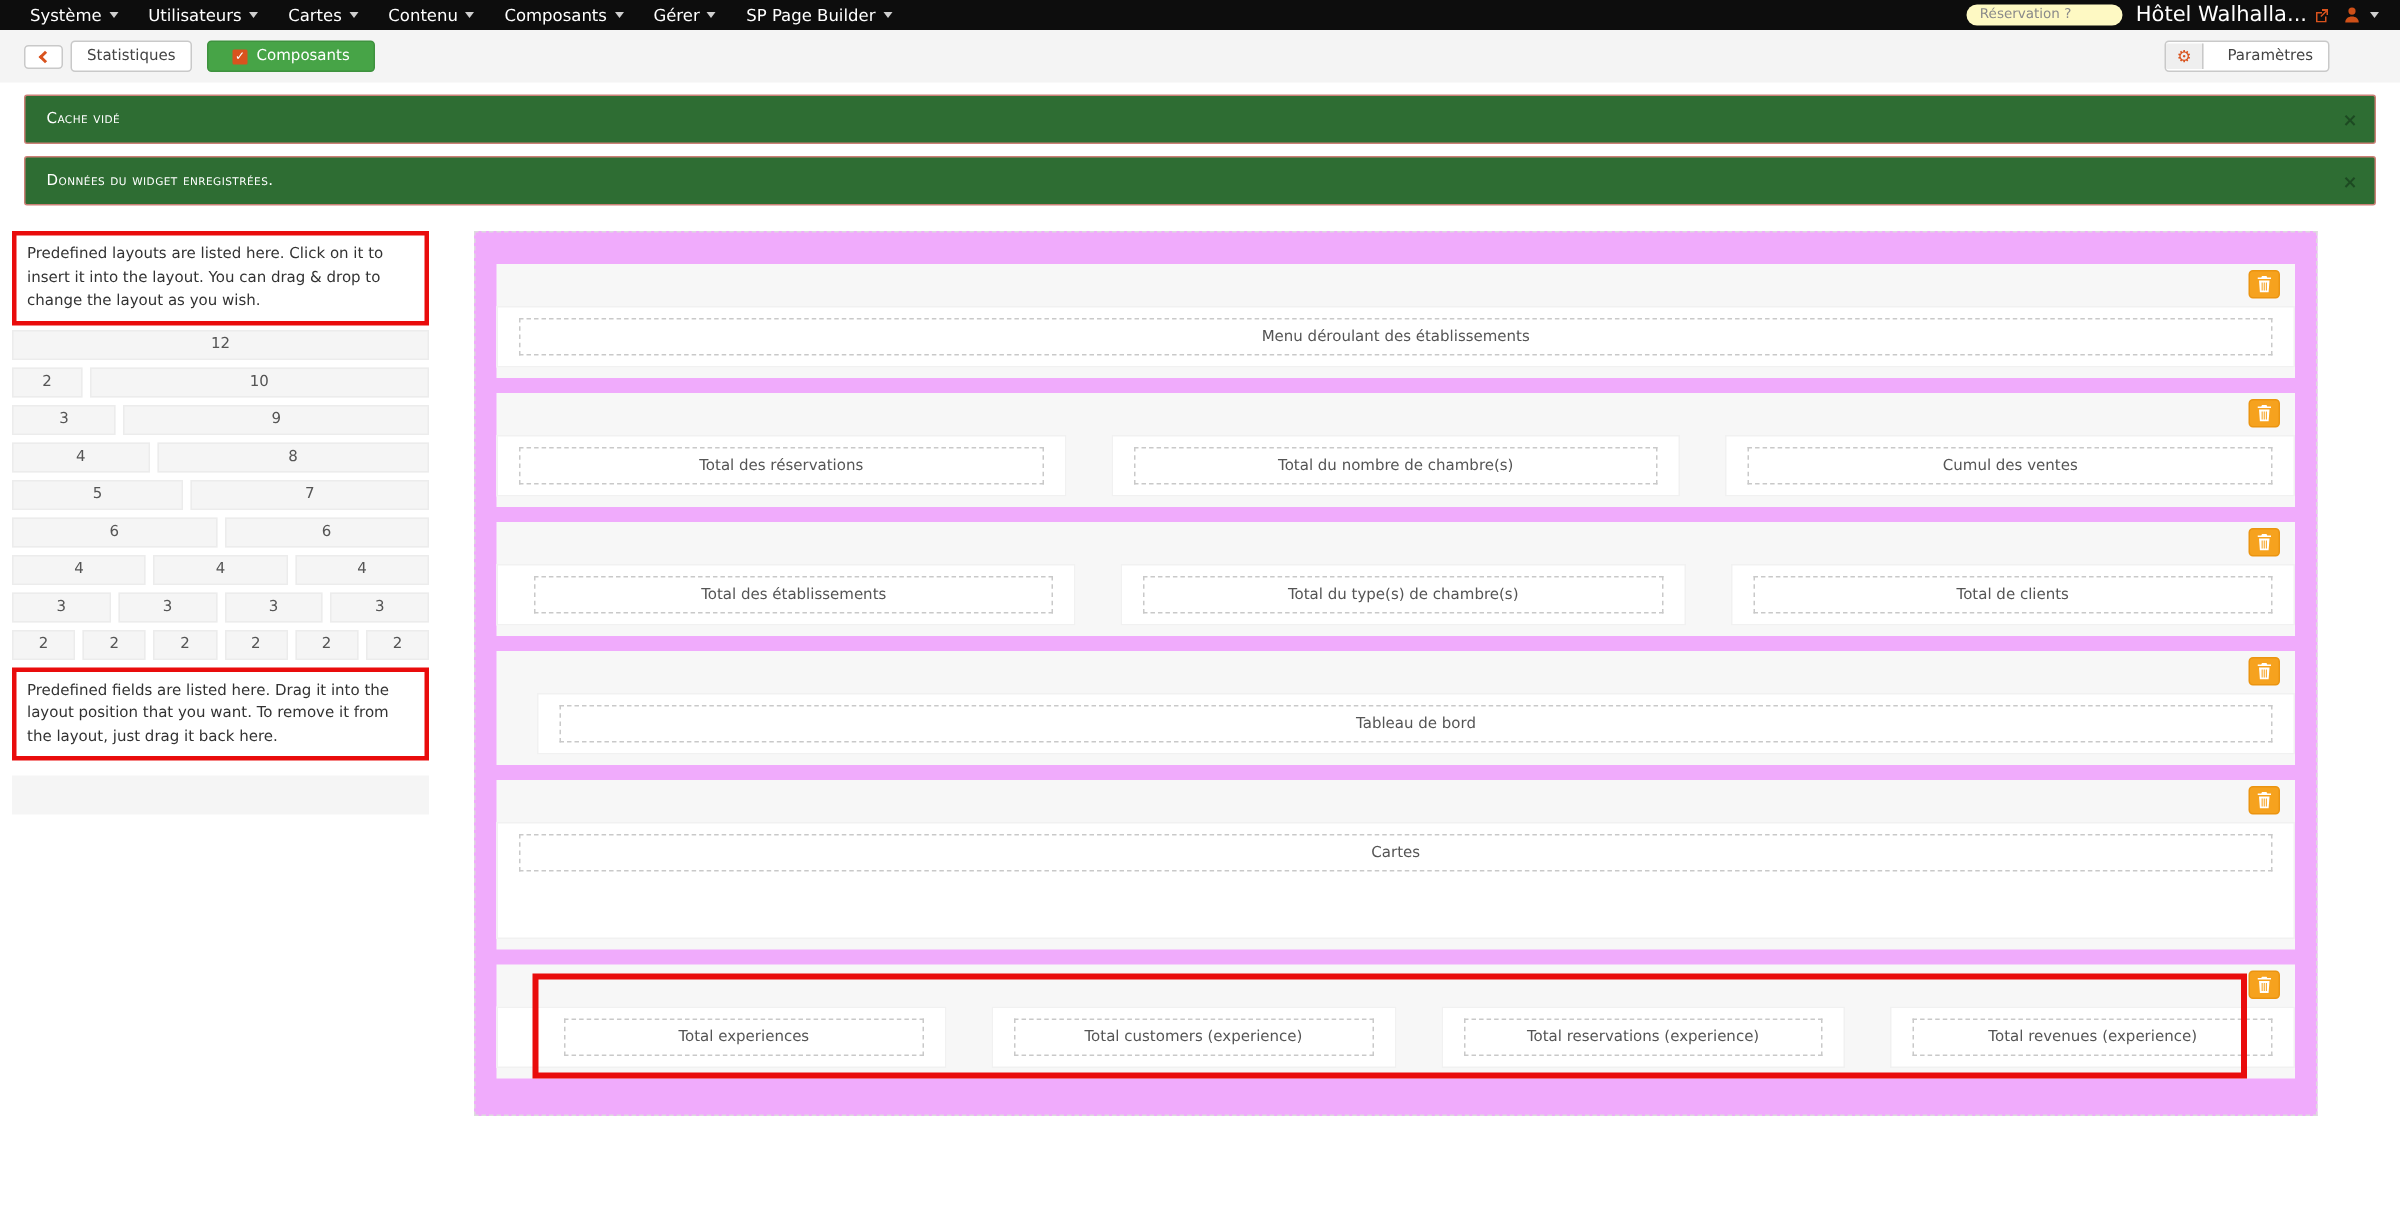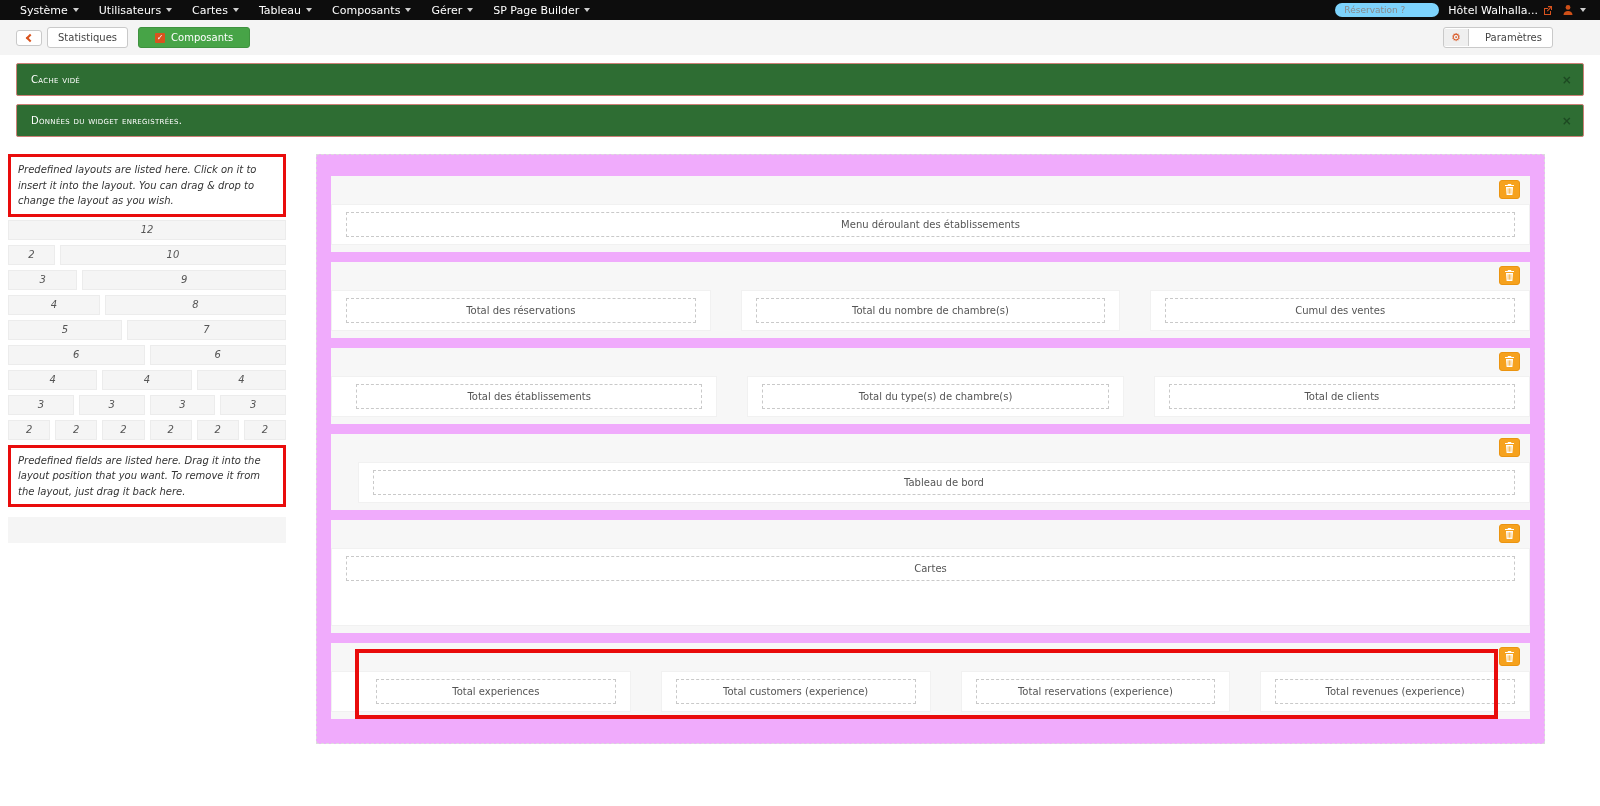--- a/index.html
+++ b/index.html
@@ -5,23 +5,23 @@
   * { box-sizing: border-box; margin: 0; padding: 0; }
   html,body { width:1600px; height:806px; }
   body { font-family:"DejaVu Sans", sans-serif; background:#ffffff; color:#333; overflow:hidden; }
 
   
   .topbar { height:20px; background:#0d0d0d; display:flex; align-items:center; padding:0 10px; color:#fff; }
   .topbar-menus { display:flex; align-items:center; }
   .menu-item { display:flex; align-items:center; gap:5px; padding:0 10px; font-size:11px; cursor:pointer; white-space:nowrap; }
   .caret-down { width:0; height:0; border-left:3px solid transparent; border-right:3px solid transparent; border-top:4px solid #cfcfcf; }
   .topbar-right { margin-left:auto; display:flex; align-items:center; gap:9px; }
-  .search-pill { width:104px; height:14px; border:none; border-radius:8px; background:#7dd3fc; color:#6e6e6e; font-size:9px; padding:0 9px; font-family:"DejaVu Sans", sans-serif; }
+  .search-pill { width:104px; height:14px; border:none; border-radius:8px; background:#fef9c3; color:#6e6e6e; font-size:9px; padding:0 9px; font-family:"DejaVu Sans", sans-serif; }
   .search-pill::placeholder { color:#8a8a8a; }
-  .site-link { display:flex; align-items:center; gap:5px; color:#ffffff; font-size:11px; cursor:pointer; }
+  .site-link { display:flex; align-items:center; gap:5px; color:#ffffff; font-size:14px; cursor:pointer; }
   .user-area { display:flex; align-items:center; gap:6px; cursor:pointer; padding-right:4px; }
 
   
   .toolbar { background:#f4f4f4; padding:7px 47px 7px 16px; display:flex; align-items:center; }
   .btn { display:inline-flex; align-items:center; gap:6px; background:#fff; border:1px solid #c9c9c9; border-radius:3px; font-size:10px; color:#444; padding:4px 10px; cursor:pointer; font-family:"DejaVu Sans", sans-serif; }
   .btn-back { padding:4px 8px; margin-right:5px; }
   .chev-left { display:inline-block; width:6px; height:6px; border-left:2px solid #d9531e; border-bottom:2px solid #d9531e; transform:rotate(45deg); margin-left:2px; }
   .btn-green { background:#47a447; border-color:#3f923f; color:#fff; padding:4px 16px; margin-left:10px; }
   .save-glyph { display:inline-flex; align-items:center; justify-content:center; width:10px; height:10px; background:#d9531e; color:#fff; font-size:8px; line-height:1; border-radius:1px; }
   .btn-settings { margin-left:auto; padding:0; overflow:hidden; }
@@ -29,21 +29,21 @@
   .btn-settings .seg-label { padding:4px 10px; }
 
   
   .alerts { padding:8px 16px 0; }
   .alert { position:relative; background:#2e6d33; border:1px solid #cc8077; border-radius:2px; color:#fff; font-size:10px; font-variant:small-caps; letter-spacing:.3px; padding:10px 30px 10px 14px; margin-bottom:8px; }
   .alert-close { position:absolute; right:11px; top:50%; transform:translateY(-50%); color:#1d4a22; font-size:12px; font-weight:bold; cursor:pointer; line-height:1; }
 
   
   .content { display:flex; align-items:flex-start; padding:9px 55px 0 8px; }
 
-  .sidebar { width:278px; flex:none; font-size:10px;font-style:italic; }
+  .sidebar { width:278px; flex:none; font-size:10px; }
   .help-box { border:3px solid #e90c0c; padding:5px 7px; line-height:1.55; color:#333; background:#fff; }
   .help-box + .presets { margin-top:3px; }
   .presets { margin-bottom:4px; }
   .preset-row { display:flex; gap:5px; margin-bottom:5px; }
   .preset-cell { background:#f5f5f5; border:1px solid #ececec; height:20px; display:flex; align-items:center; justify-content:center; font-size:10px; color:#555; cursor:pointer; }
   .fields-dropzone { margin-top:10px; height:26px; background:#f5f5f5; }
 
   .main { flex:1; margin-left:30px; border:1px dashed #dcdcdc; padding:21px 14px 14px; min-height:588px; background:#f0abfc; }
   .row-block { position:relative; background:#f7f7f7; padding:28px 0 7px; margin-bottom:10px; }
   .trash-btn { position:absolute; top:4px; right:10px; width:21px; height:19px; background:#f6a21e; border:1px solid #eb9410; border-radius:3px; display:flex; align-items:center; justify-content:center; cursor:pointer; padding:0; }
@@ -64,21 +64,21 @@
       </div>
       <div class="menu-item">
         <span>Utilisateurs</span>
         <span class="caret-down"></span>
       </div>
       <div class="menu-item">
         <span>Cartes</span>
         <span class="caret-down"></span>
       </div>
       <div class="menu-item">
-        <span>Tableau</span>
+        <span>Contenu</span>
         <span class="caret-down"></span>
       </div>
       <div class="menu-item">
         <span>Composants</span>
         <span class="caret-down"></span>
       </div>
       <div class="menu-item">
         <span>Gérer</span>
         <span class="caret-down"></span>
       </div>

